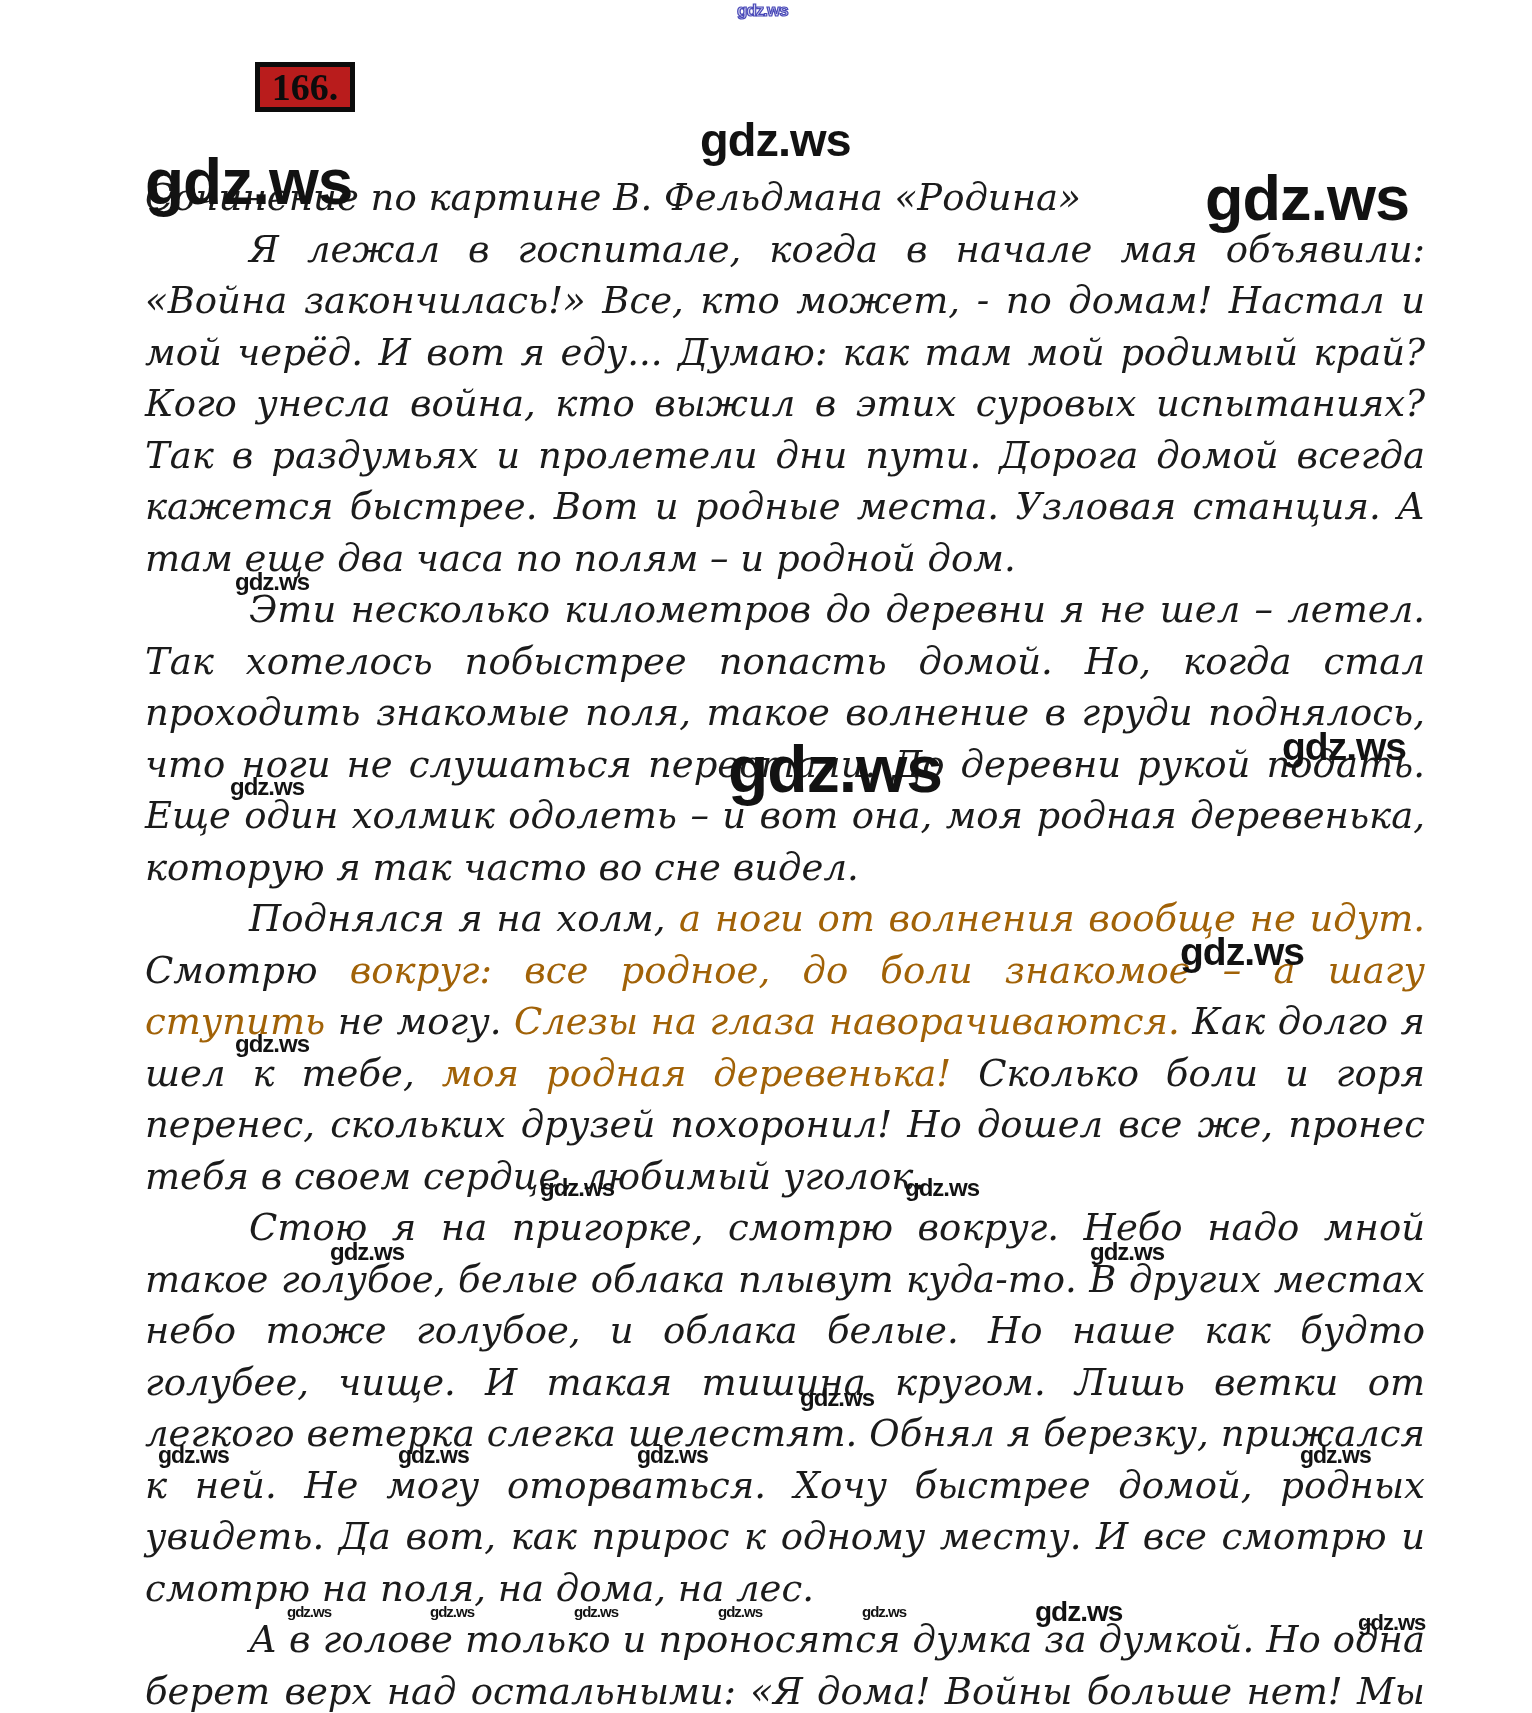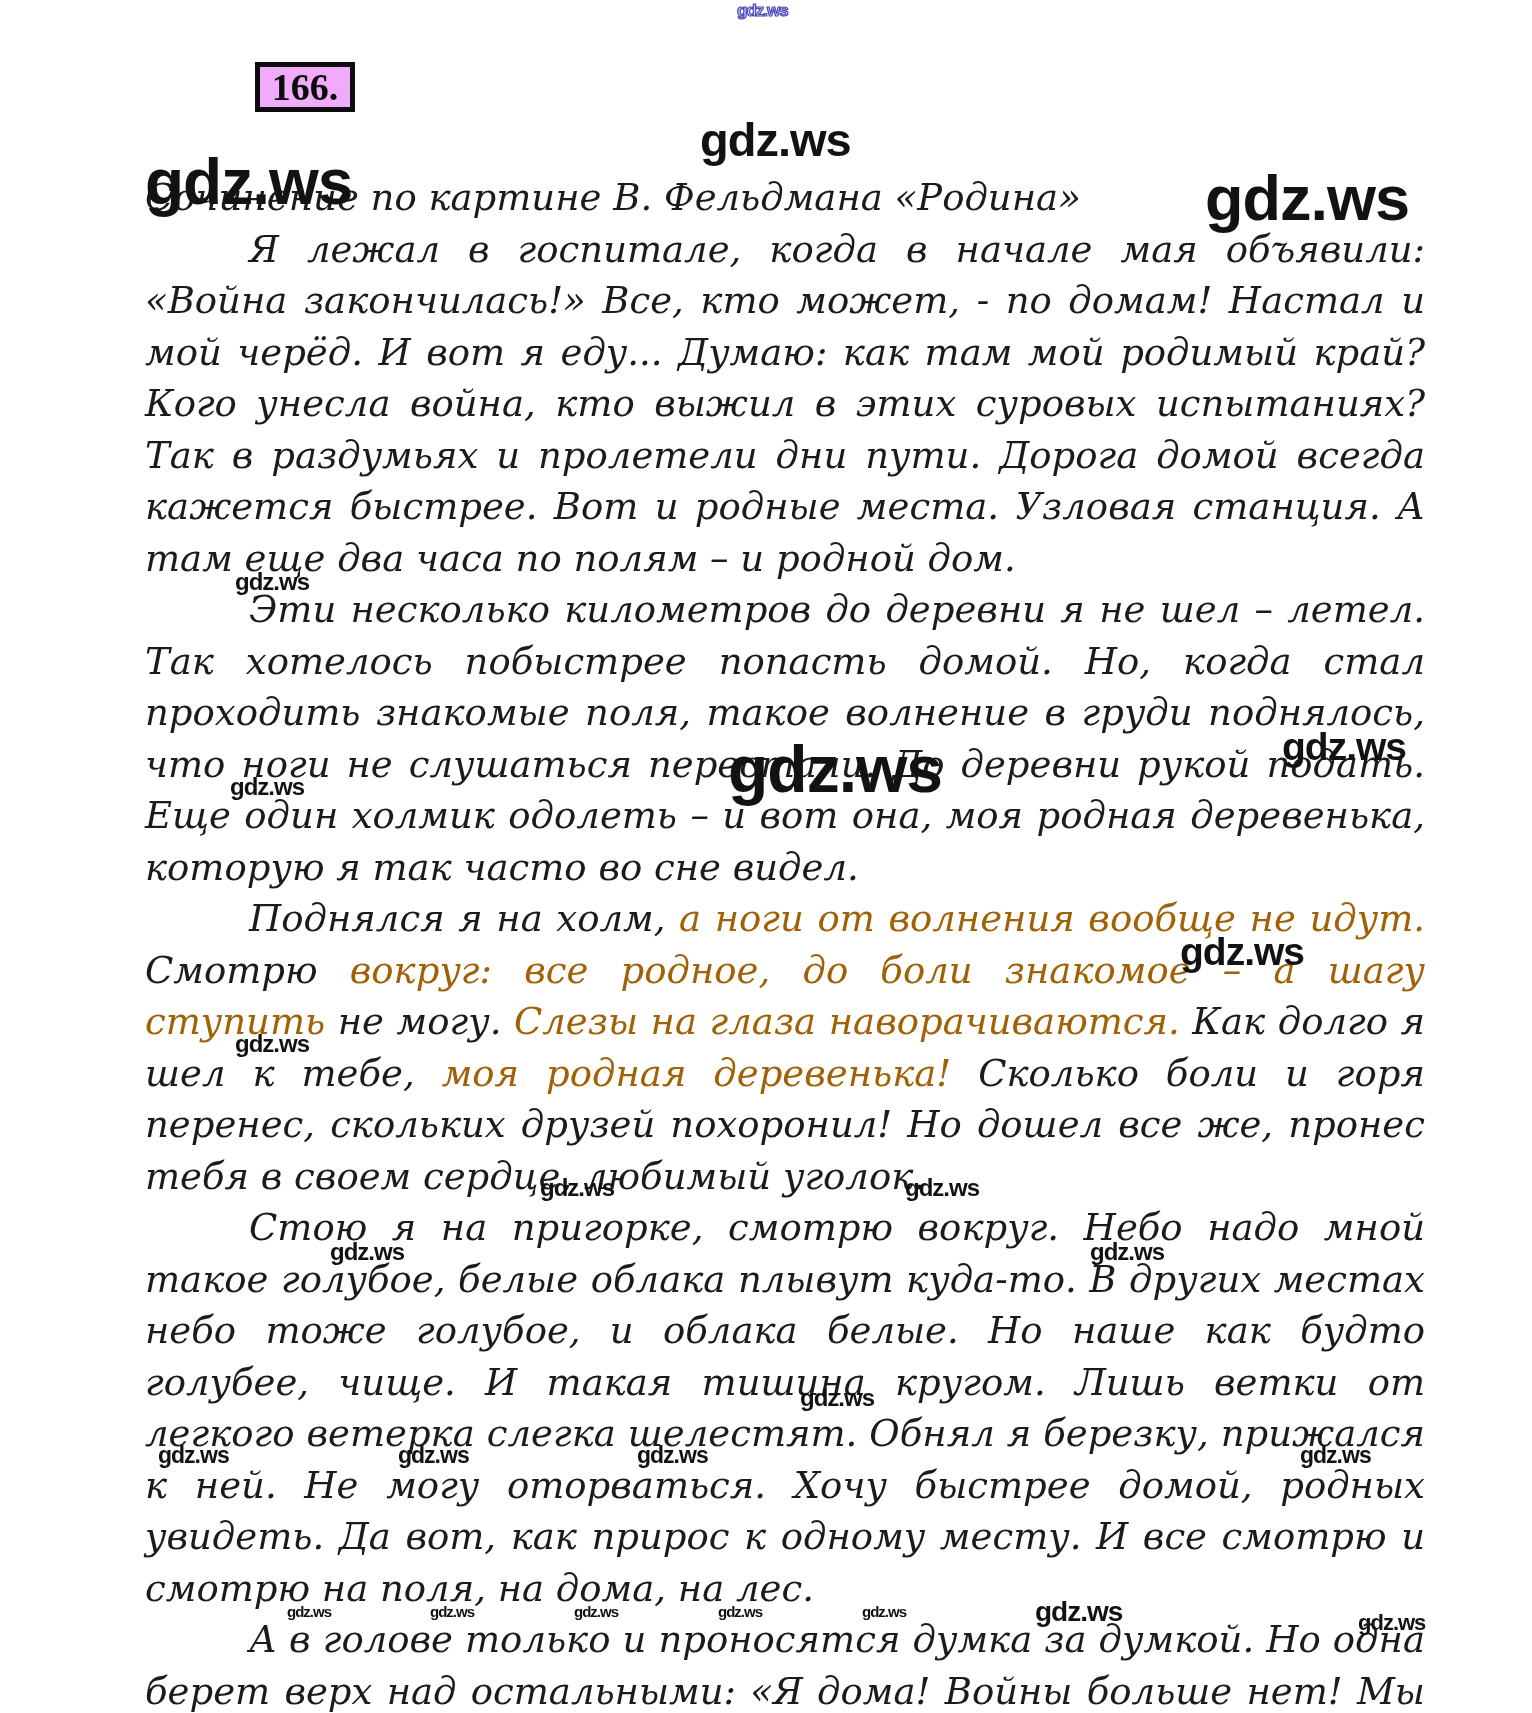--- a/index.html
+++ b/index.html
@@ -10,21 +10,21 @@
     overflow:hidden;
     font-family:"DejaVu Serif", serif;
   }
   
   .num-box{
     position:absolute;left:255px;top:62px;
     width:100px;height:50px;
     border:5px solid #0c0c0c;
     box-sizing:border-box;
     display:flex;align-items:center;justify-content:center;
-    background:#f0abfc;
+    background:#b91c1c;
   }
   .num-box span{
     font-family:"Liberation Serif", serif;
     font-weight:700;font-size:38px;color:#0c0c0c;line-height:1;
   }
   
   .essay{
     position:absolute;left:145px;top:172px;width:1280px;
     font-style:italic;
     font-size:37px;line-height:51.5px;

